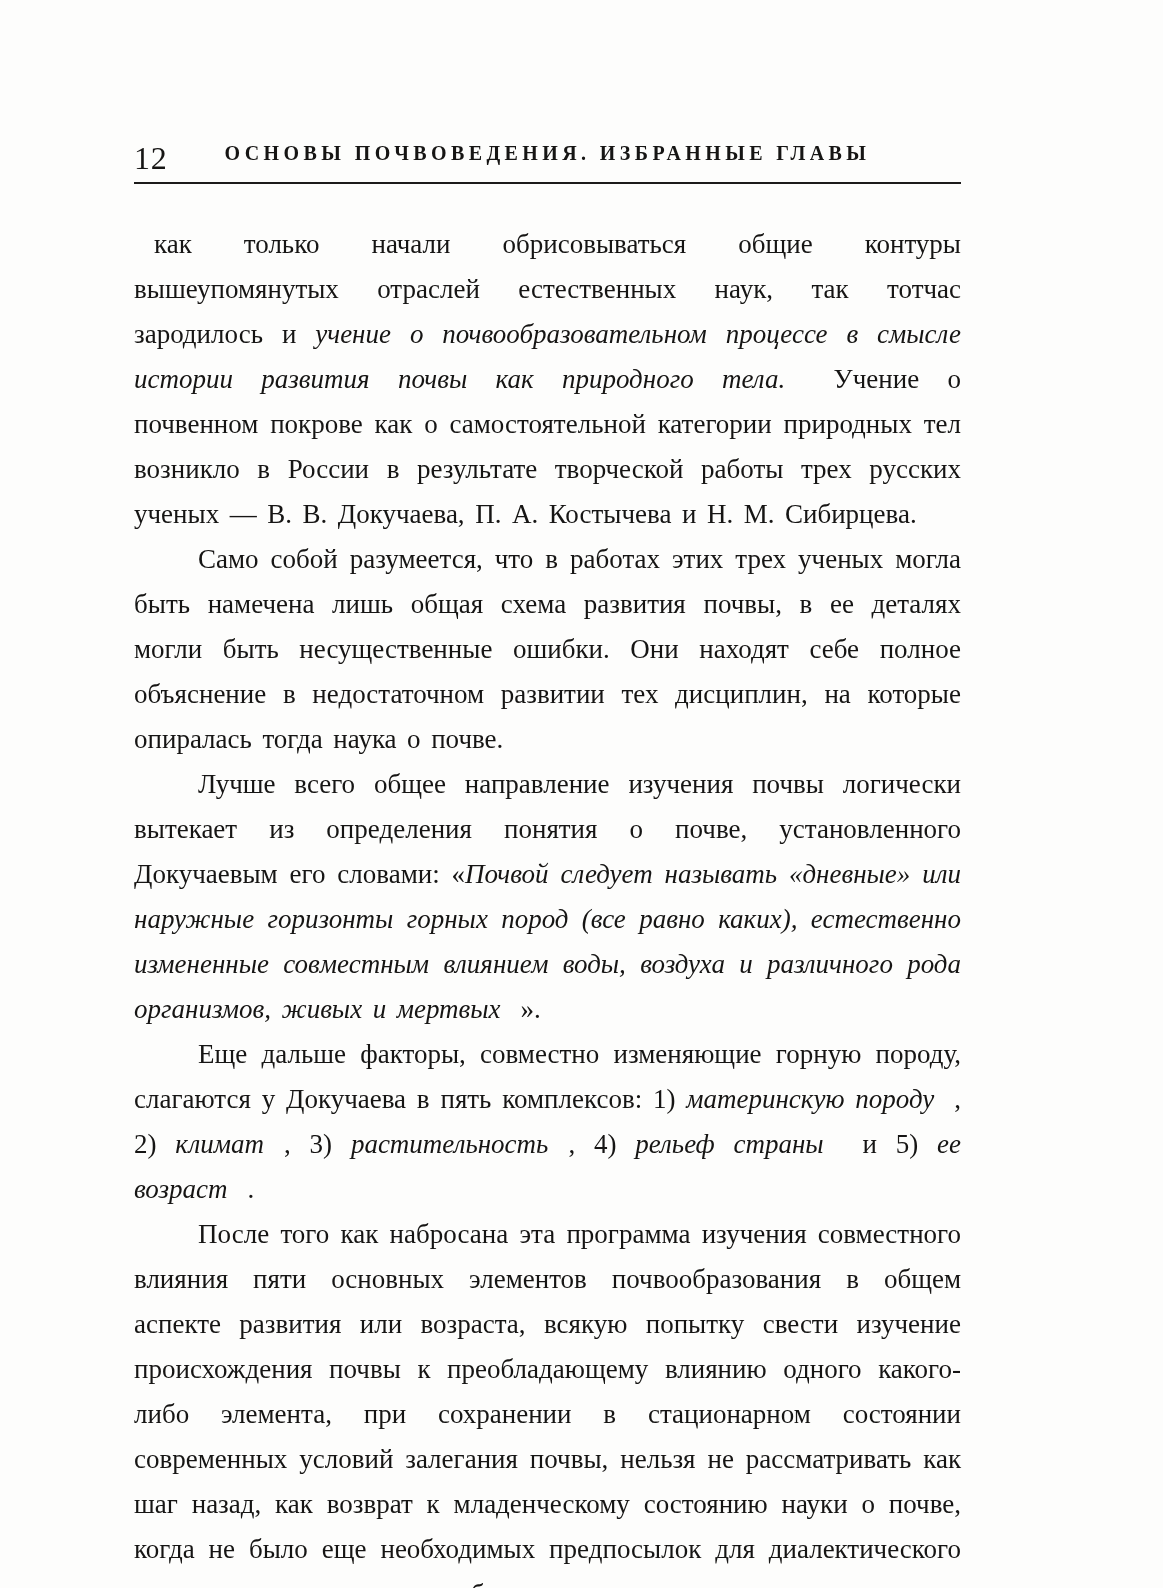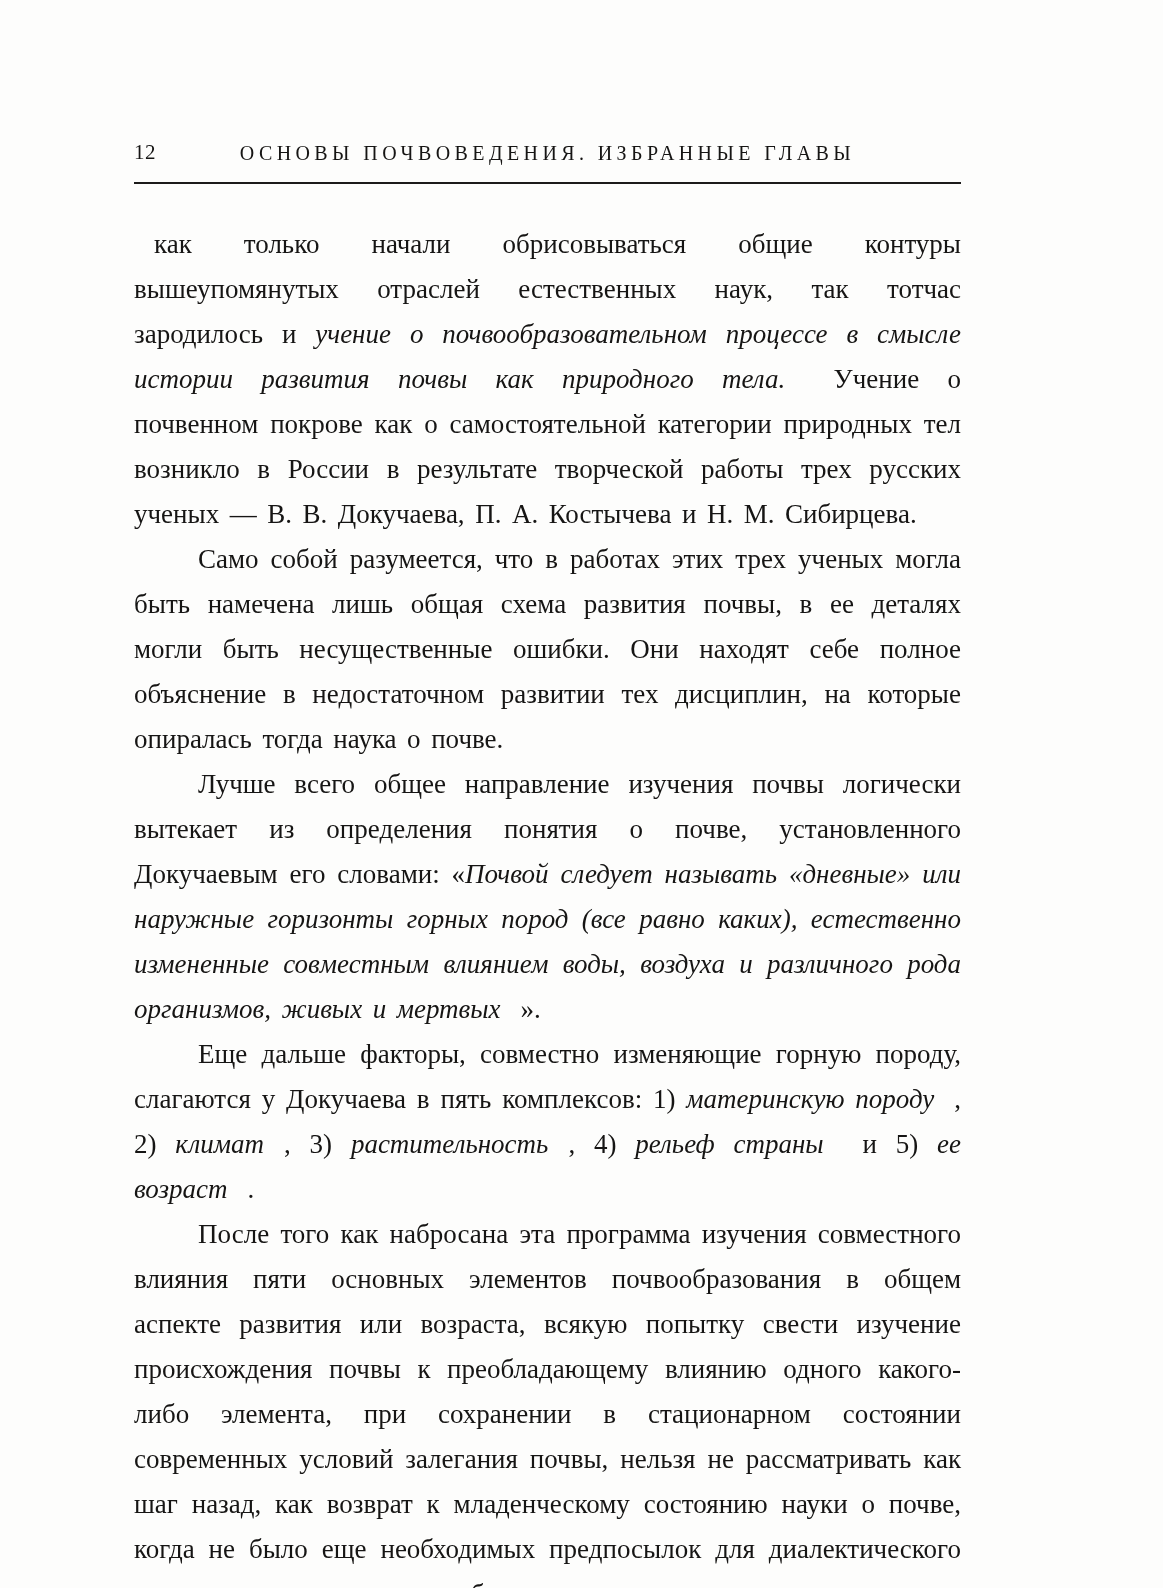--- a/index.html
+++ b/index.html
@@ -21,28 +21,28 @@
   }
   .page-header {
     position: relative;
     height: 30px;
     margin-bottom: 12px;
   }
   .page-number {
     position: absolute;
     left: 0;
     top: 0;
-    font-size: 21px;
+    font-size: 32px;
     letter-spacing: 0.02em;
   }
   .running-title {
     display: block;
     text-align: center;
     font-size: 20px;
-    font-weight: normal;
+    font-weight: bold;
     letter-spacing: 0.22em;
     white-space: nowrap;
     padding-top: 2px;
   }
   .header-rule {
     border: none;
     border-top: 2.5px solid #1c1b1a;
     margin: 0 0 38px 0;
   }
   .body-text {

